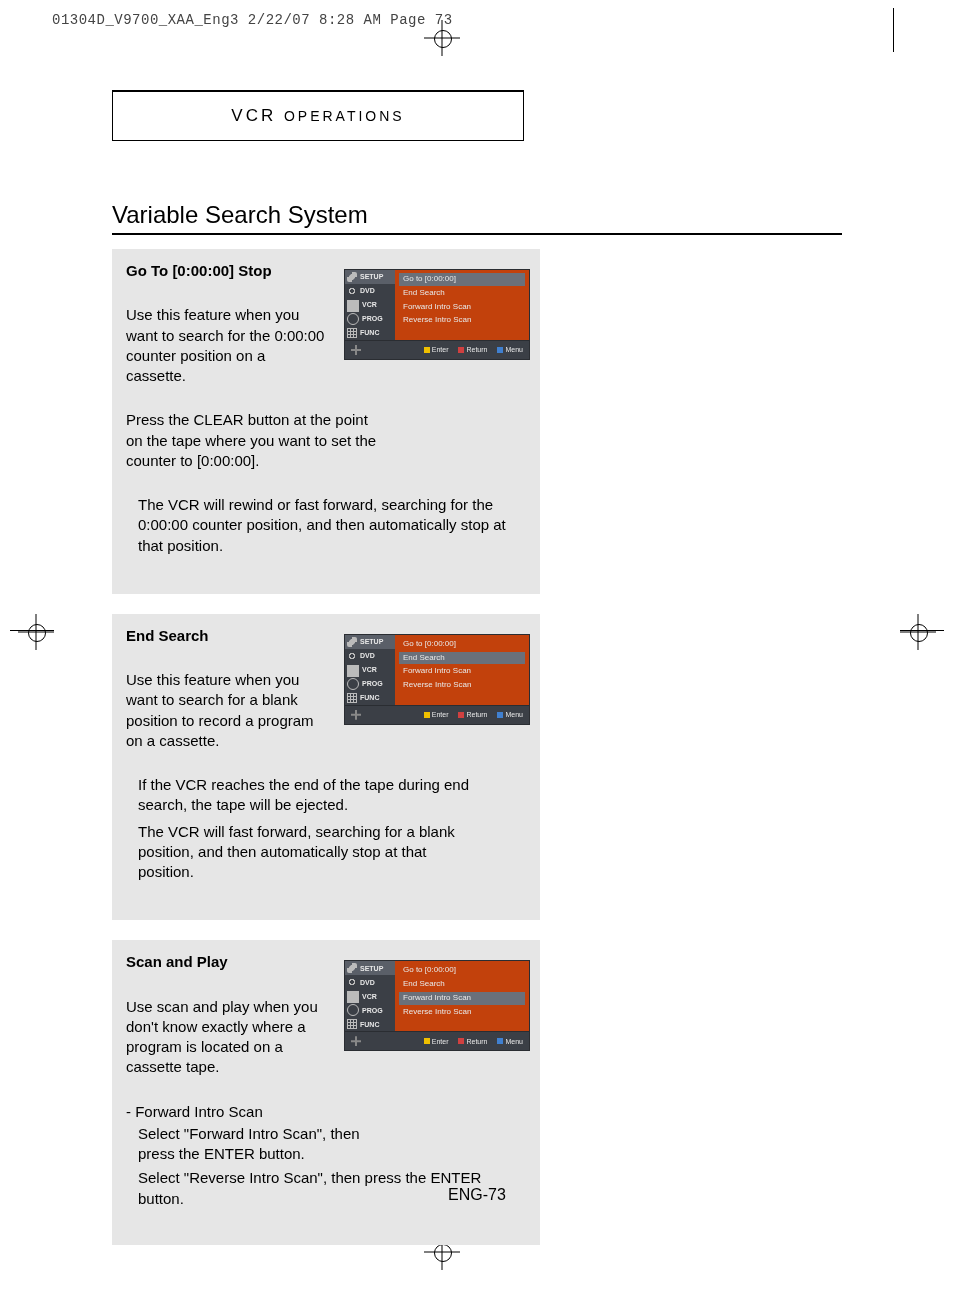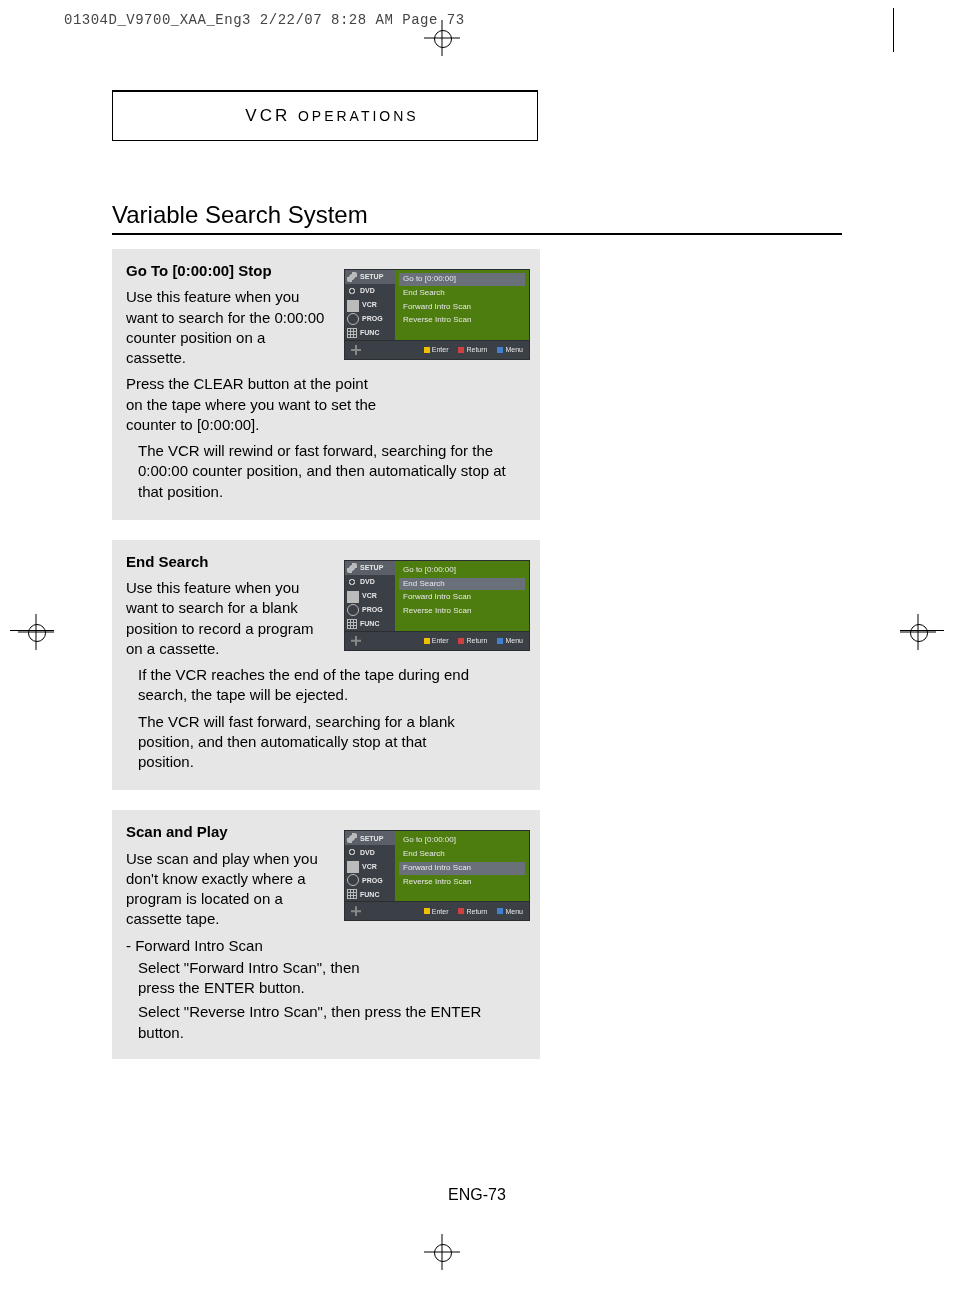--- a/index.html
+++ b/index.html
@@ -1,45 +1,45 @@
 <!DOCTYPE html>
 <html><head>
 <meta charset="utf-8">
 <style>
   html,body{margin:0;padding:0;background:#fff;font-family:Arial,Helvetica,sans-serif;color:#000}
   .page{width:954px;height:1304px;position:relative;background:#fff}
-  .print-header{position:absolute;top:12px;left:64px;font-family:"Courier New",monospace;font-size:14px;color:#444;letter-spacing:.5px}
+  .print-header{position:absolute;top:12px;left:52px;font-family:"Courier New",monospace;font-size:14px;color:#444;letter-spacing:.5px}
   .crop-mark-top{position:absolute;top:8px;right:60px;width:1px;height:44px;background:#000}
   .crop-mark-right{position:absolute;top:630px;right:10px;width:44px;height:1px;background:#000}
   .crop-mark-left{position:absolute;top:630px;left:10px;width:44px;height:1px;background:#000}
   .reg-mark{position:absolute;width:24px;height:24px}
   .reg-mark::before{content:"";position:absolute;left:50%;top:-6px;width:1px;height:36px;background:#000;transform:translateX(-50%)}
   .reg-mark::after{content:"";position:absolute;top:50%;left:-6px;height:1px;width:36px;background:#000;transform:translateY(-50%)}
   .reg-mark .circ{position:absolute;top:4px;left:4px;width:16px;height:16px;border:1px solid #000;border-radius:50%}
   .reg-top{top:26px;left:430px}
   .reg-bottom{bottom:40px;left:430px}
   .reg-right{top:620px;right:24px}
   .reg-left{top:620px;left:24px}
   .content{position:absolute;top:90px;left:112px;width:730px}
-  .chapter-box{border:1px solid #000;border-top-width:2px;padding:14px 0 14px 14px;width:410px;text-align:center}
+  .chapter-box{border:1px solid #000;border-top-width:2px;padding:14px 0 14px 0;width:410px;text-align:center}
   .chapter-box span{font-size:17px;letter-spacing:3px}
   .chapter-box .caps{font-variant:small-caps}
   .h1{font-size:24px;font-weight:normal;margin:60px 0 4px 0}
   .h1-underline{border-bottom:2px solid #000;width:100%;margin-bottom:8px}
-  .section{background:#e6e6e6;padding:12px 14px 12px 14px;margin:14px 0 20px 0;width:400px;font-size:15px;line-height:1.35;position:relative}
+  .section{background:#e6e6e6;padding:12px 14px 32px 14px;margin:14px 0 20px 0;width:400px;font-size:15px;line-height:1.35;position:relative}
   .sec-title{font-weight:bold;margin-bottom:6px}
-  .para{margin:6px 0;max-width:200px}
+  .para{margin:24px 0;max-width:200px}
   .para-full{margin:6px 12px;max-width:380px}
   .b{font-weight:normal}
   .bullet{margin:6px 0 2px 0}
   .sub{margin-left:12px;margin-bottom:4px}
   .footer{position:absolute;bottom:100px;left:0;width:954px;text-align:center;font-size:16px}
 
   
-  .osd{position:absolute;right:10px;width:184px;background:#4d7c0f;font-size:8px;color:#e8e8e8;border:1px solid #2a2d32}
+  .osd{position:absolute;right:10px;width:184px;background:#c2410c;font-size:8px;color:#e8e8e8;border:1px solid #2a2d32}
   .osd-body{display:flex}
   .osd-side{width:50px;background:#3b3f46}
   .osd-side-item{display:flex;align-items:center;height:14px;padding-left:2px}
   .osd-side-item .ic{width:10px;height:10px;margin-right:3px;display:inline-block}
   .osd-side-item .lb{font-weight:bold;font-size:7px}
   .osd-side-item.sel{background:#5a5f68}
   .ic-gear{background:radial-gradient(circle,#bbb 40%,transparent 42%),conic-gradient(#bbb 0 25%,transparent 0 50%,#bbb 0 75%,transparent 0);border-radius:2px}
   .ic-disc{background:radial-gradient(circle,#3b3f46 25%,#bbb 28% 45%,transparent 48%)}
   .ic-tape{background:linear-gradient(#bbb,#bbb);border:1px solid #bbb;height:6px;margin-top:2px}
   .ic-clock{border:1px solid #bbb;border-radius:50%;width:8px;height:8px}

